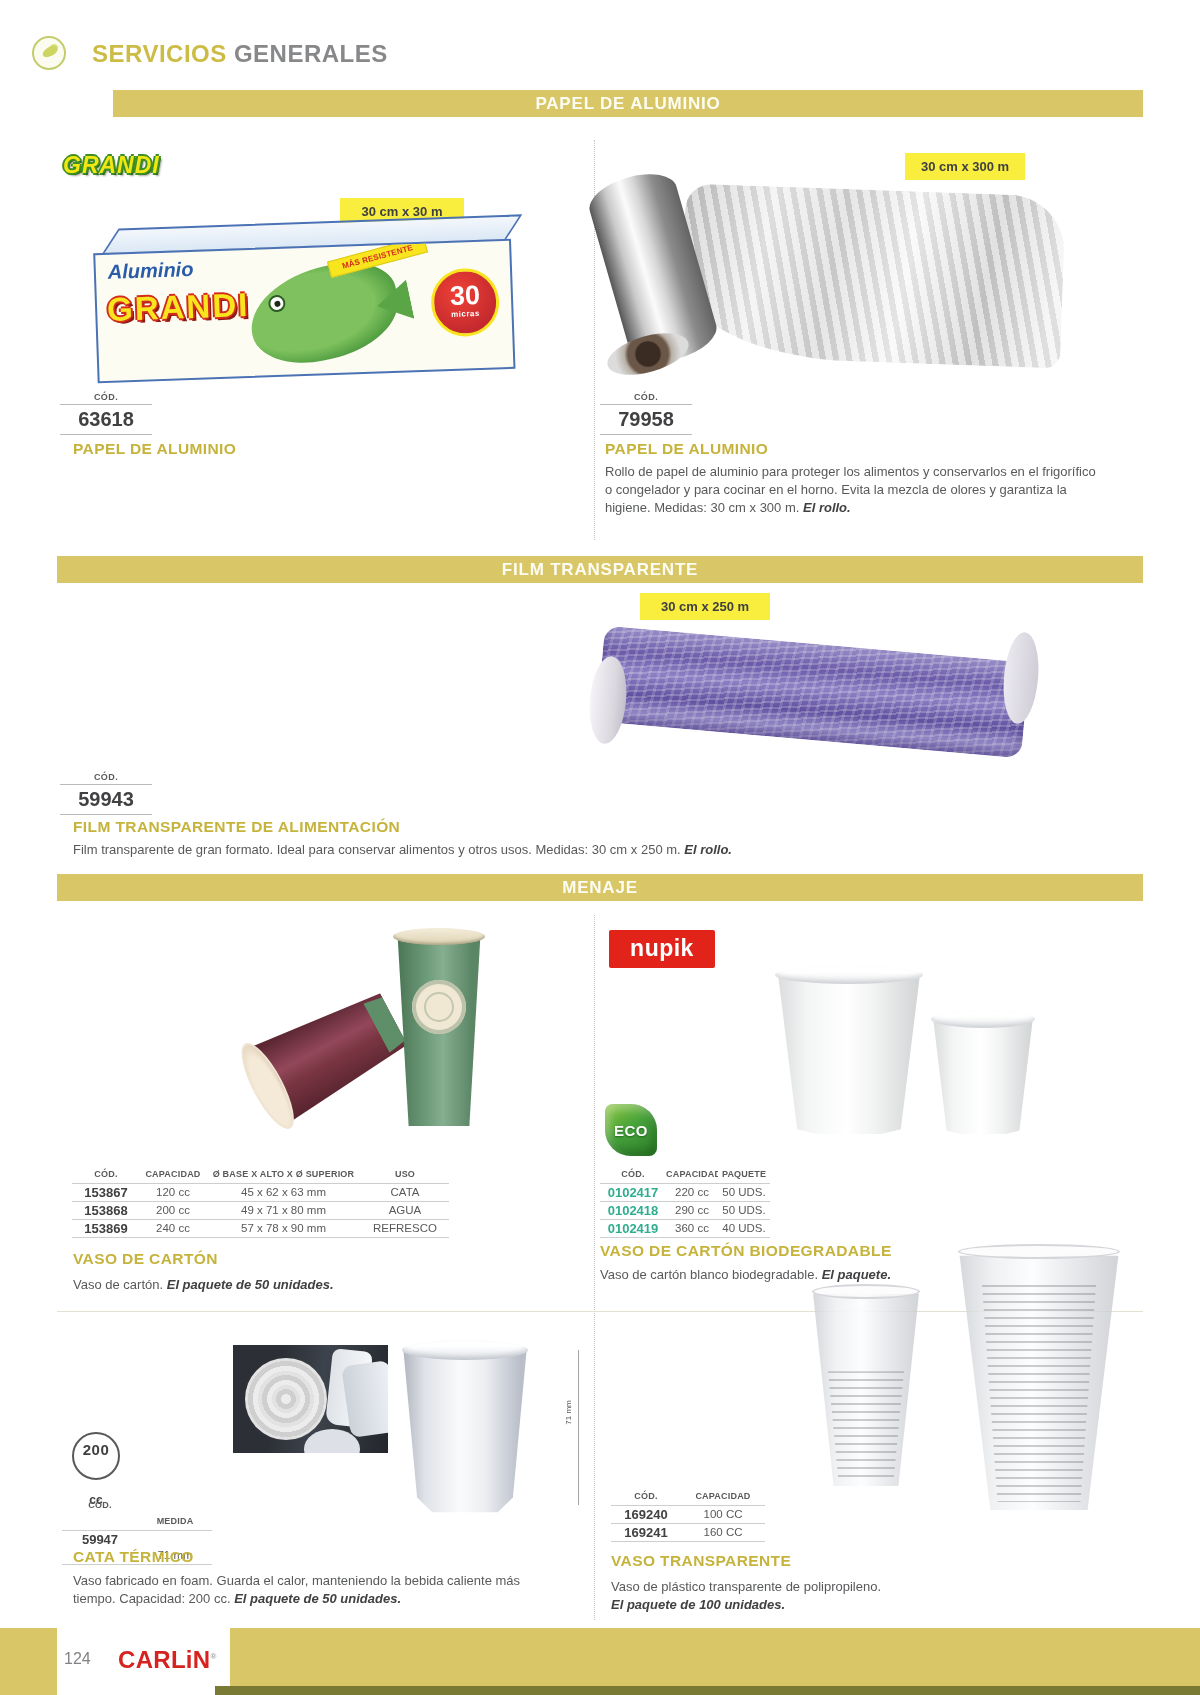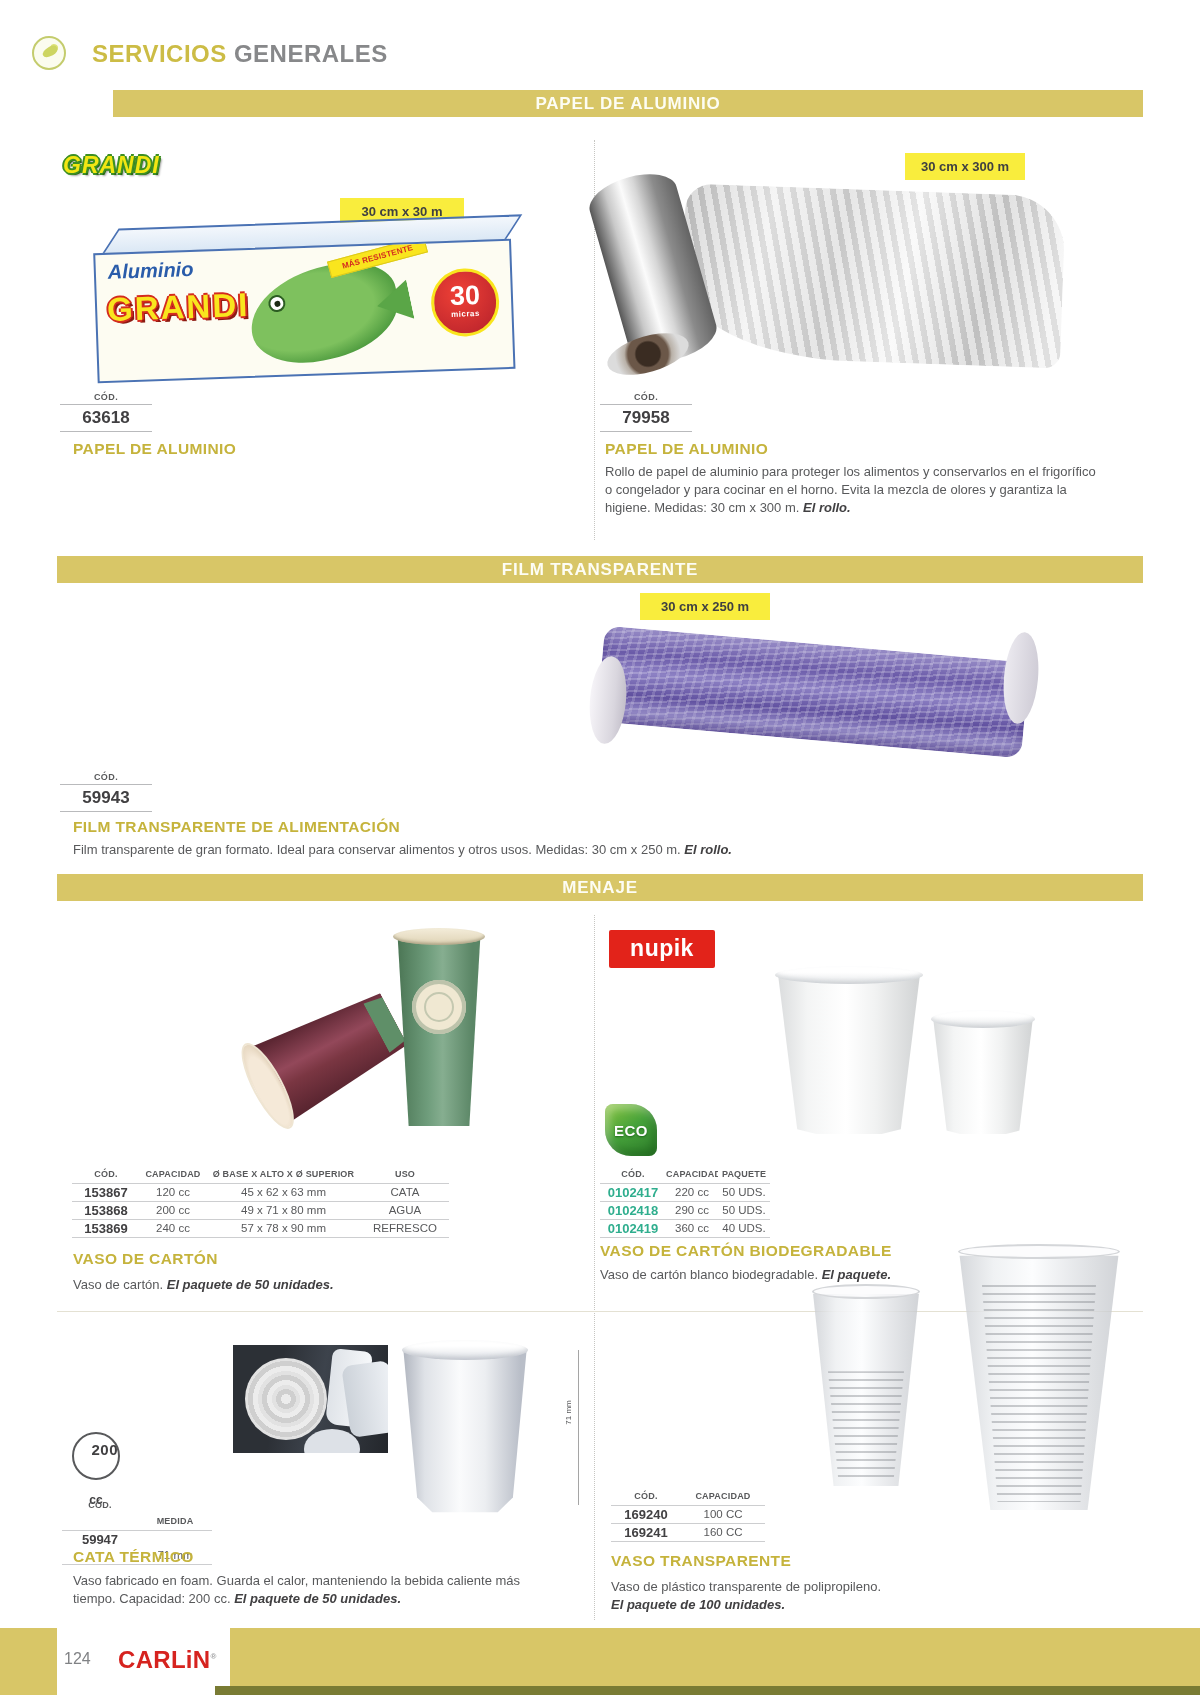--- a/index.html
+++ b/index.html
@@ -16,21 +16,21 @@
 
   
   .banner { position:absolute; height:27px; background:#d8c667; color:#fdfdf4; font-size:17px; font-weight:bold; letter-spacing:.8px; text-align:center; line-height:27px; }
 
   
   .size-badge { position:absolute; background:#f9ed3d; color:#3f4041; font-size:13px; font-weight:bold; text-align:center; line-height:27px; height:27px; }
 
   
   .cod { position:absolute; width:92px; text-align:center; }
   .cod-label { font-size:9px; font-weight:bold; color:#58595b; letter-spacing:.4px; padding:2px 0 2px; border-bottom:1px solid #b9babc; }
-  .cod-num { font-size:17px; font-weight:bold; color:#414042; padding:3px 0 3px; border-bottom:1px solid #b9babc; }
+  .cod-num { font-size:20px; font-weight:bold; color:#414042; padding:3px 0 3px; border-bottom:1px solid #b9babc; }
 
   
   .sec-title { position:absolute; font-size:15.5px; font-weight:bold; color:#c5b33c; letter-spacing:.4px; }
   .desc { position:absolute; font-size:13px; color:#58595b; line-height:1.38; }
   .b-it { font-weight:bold; font-style:italic; color:#414042; }
 
   
   .vdiv { position:absolute; width:0; border-left:1px dotted #c6c6c2; }
   .hdiv { position:absolute; height:1px; background:#e4e1d3; }
 
@@ -120,21 +120,21 @@
     background:linear-gradient(145deg,#8cc63f,#45a13a 48%,#2e7d2b); box-shadow:inset -4px -6px 10px rgba(0,60,0,.3), inset 4px 5px 8px rgba(255,255,255,.35);
     color:#fff; font-size:15px; font-weight:bold; letter-spacing:.5px; display:flex; align-items:center; justify-content:center;
     text-shadow:0 1px 2px rgba(0,60,0,.55); }
 
   
   .nupik { position:absolute; left:609px; top:930px; width:106px; height:38px; background:#e2231a; color:#fff;
     font-size:23px; font-weight:900; letter-spacing:.5px; text-align:center; line-height:36px; border-radius:2px; }
 
   
   .cap-badge { position:absolute; left:72px; top:1432px; width:48px; height:48px; border:2px solid #58595b; border-radius:50%; text-align:center; background:#fff; }
-  .cap-v { font-size:15px; font-weight:900; color:#414042; margin-top:8px; letter-spacing:.5px; line-height:1;text-align:right; }
+  .cap-v { font-size:15px; font-weight:900; color:#414042; margin-top:8px; letter-spacing:.5px; line-height:1; }
   .cap-u { font-size:12px; font-weight:bold; color:#414042;margin-top:36px; }
   .fp { position:absolute; left:233px; top:1345px; width:155px; height:108px; overflow:hidden;
     background:linear-gradient(100deg,#2c3036 0 30%,#3d434c 55%,#23262b); }
   .fp-lid { position:absolute; left:12px; top:13px; width:82px; height:82px; border-radius:50%;
     background:repeating-radial-gradient(circle at 50% 50%, #ececec 0 5px, #cfcfcf 5px 10px, #e2e2e2 10px 14px); }
   .fp-c1 { position:absolute; left:96px; top:5px; width:40px; height:76px; background:linear-gradient(90deg,#dfe3e8,#f6f8fa); border-radius:8px 8px 12px 12px; transform:rotate(6deg); }
   .fp-c2 { position:absolute; right:-6px; top:18px; width:48px; height:72px; background:linear-gradient(90deg,#ccd2d9,#eef1f5); border-radius:10px; transform:rotate(-8deg); }
   .fp-c3 { position:absolute; right:28px; bottom:-16px; width:56px; height:40px; background:#dde1e7; border-radius:50%; }
   .foamcup { position:absolute; left:402px; top:1340px; width:126px; height:174px; }
   .foam-body { position:absolute; left:0; top:9px; width:100%; bottom:0; clip-path:polygon(1% 0,99% 0,88% 90%,76% 99%,24% 99%,12% 90%);

